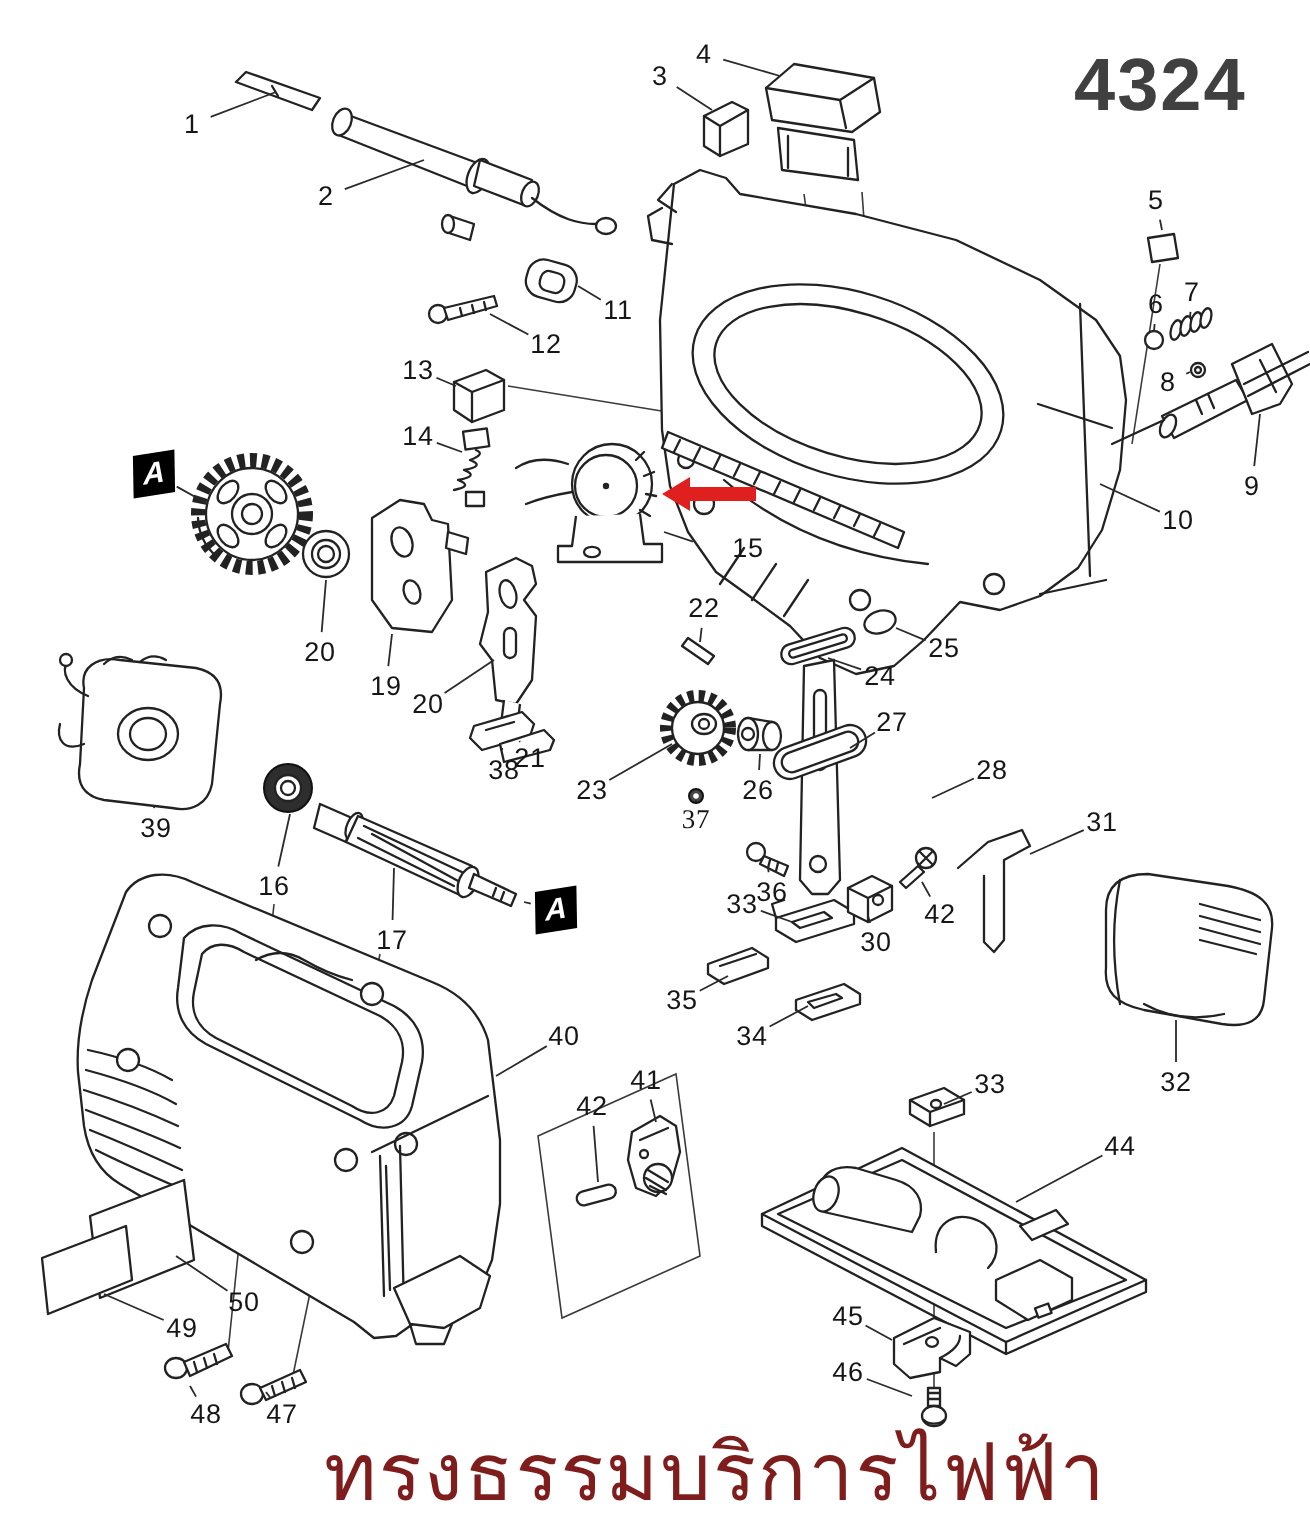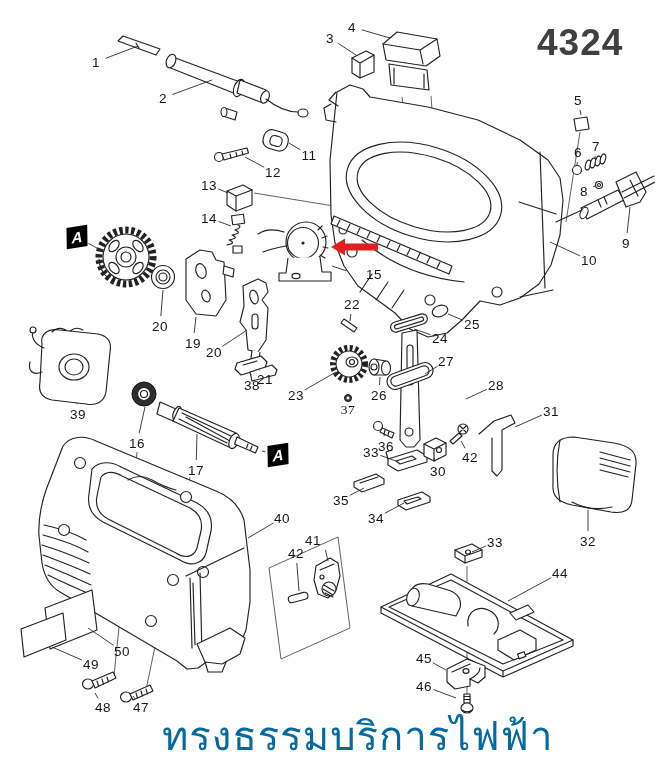--- a/index.html
+++ b/index.html
@@ -7,21 +7,21 @@
          font-family:"Liberation Sans",sans-serif;}
   #art,#overlay{position:absolute;left:0;top:0;}
   .part-label{position:absolute;transform:translate(-50%,-50%);font-size:13.5px;
               color:#161616;letter-spacing:.4px;white-space:nowrap;}
   .view-marker{position:absolute;width:21px;height:21px;background:#000;color:#fff;
                display:flex;align-items:center;justify-content:center;font-weight:bold;
                font-style:italic;font-size:15px;line-height:1;
                transform:translate(-50%,-50%) rotate(-9deg) skewX(-8deg);}
   .page-title{position:absolute;left:537px;top:22px;font-size:37px;font-weight:bold;
               letter-spacing:1px;color:#404040;}
-  .watermark{position:absolute;left:162px;top:704px;font-size:40px;color:#0369a1;
+  .watermark{position:absolute;left:162px;top:704px;font-size:40px;color:#7f1d1d;
              letter-spacing:1px;font-weight:400;}
   .ln{stroke:#222;stroke-width:1.15;fill:none;stroke-linecap:round;stroke-linejoin:round;}
   .fw{stroke:#222;stroke-width:1.15;fill:#fff;stroke-linejoin:round;}
   .thin{stroke:#3a3a3a;stroke-width:.8;fill:none;}
 </style>
 </head>
 <body>
 
 <div id="stage">
 
@@ -442,21 +442,21 @@
       <div class="part-label" style="left: 551px; top: 411px; text-align: center;">31</div>
       <div class="part-label" style="left: 588px; top: 541px;">32</div>
       <div class="part-label" style="left: 371px; top: 452px;">33</div>
       <div class="part-label" style="left: 376px; top: 518px;">34</div>
       <div class="part-label" style="left: 341px; top: 500px;">35</div>
       <div class="part-label" style="left: 386px; top: 446px;">36</div>
       <div class="part-label" style="left: 348px; top: 410px; font-family: Liberation Serif, serif;">37</div>
       <div class="part-label" style="left: 252px; top: 385px;">38</div>
       <div class="part-label" style="left: 78px; top: 414px;">39</div>
       <div class="part-label" style="left: 282px; top: 518px;">40</div>
-      <div class="part-label" style="left: 313px; top: 540px;">41</div>
+      <div class="part-label" style="left: 323px; top: 540px;">41</div>
       <div class="part-label" style="left: 296px; top: 553px;">42</div>
       <div class="part-label" style="left: 495px; top: 542px;">33</div>
       <div class="part-label" style="left: 560px; top: 573px;">44</div>
       <div class="part-label" style="left: 424px; top: 658px;">45</div>
       <div class="part-label" style="left: 424px; top: 686px;">46</div>
       <div class="part-label" style="left: 141px; top: 707px;">47</div>
       <div class="part-label" style="left: 103px; top: 707px;">48</div>
       <div class="part-label" style="left: 91px; top: 664px;">49</div>
       <div class="part-label" style="left: 122px; top: 651px;">50</div>
       <div class="view-marker" style="left: 77px; top: 237px;">A</div>

